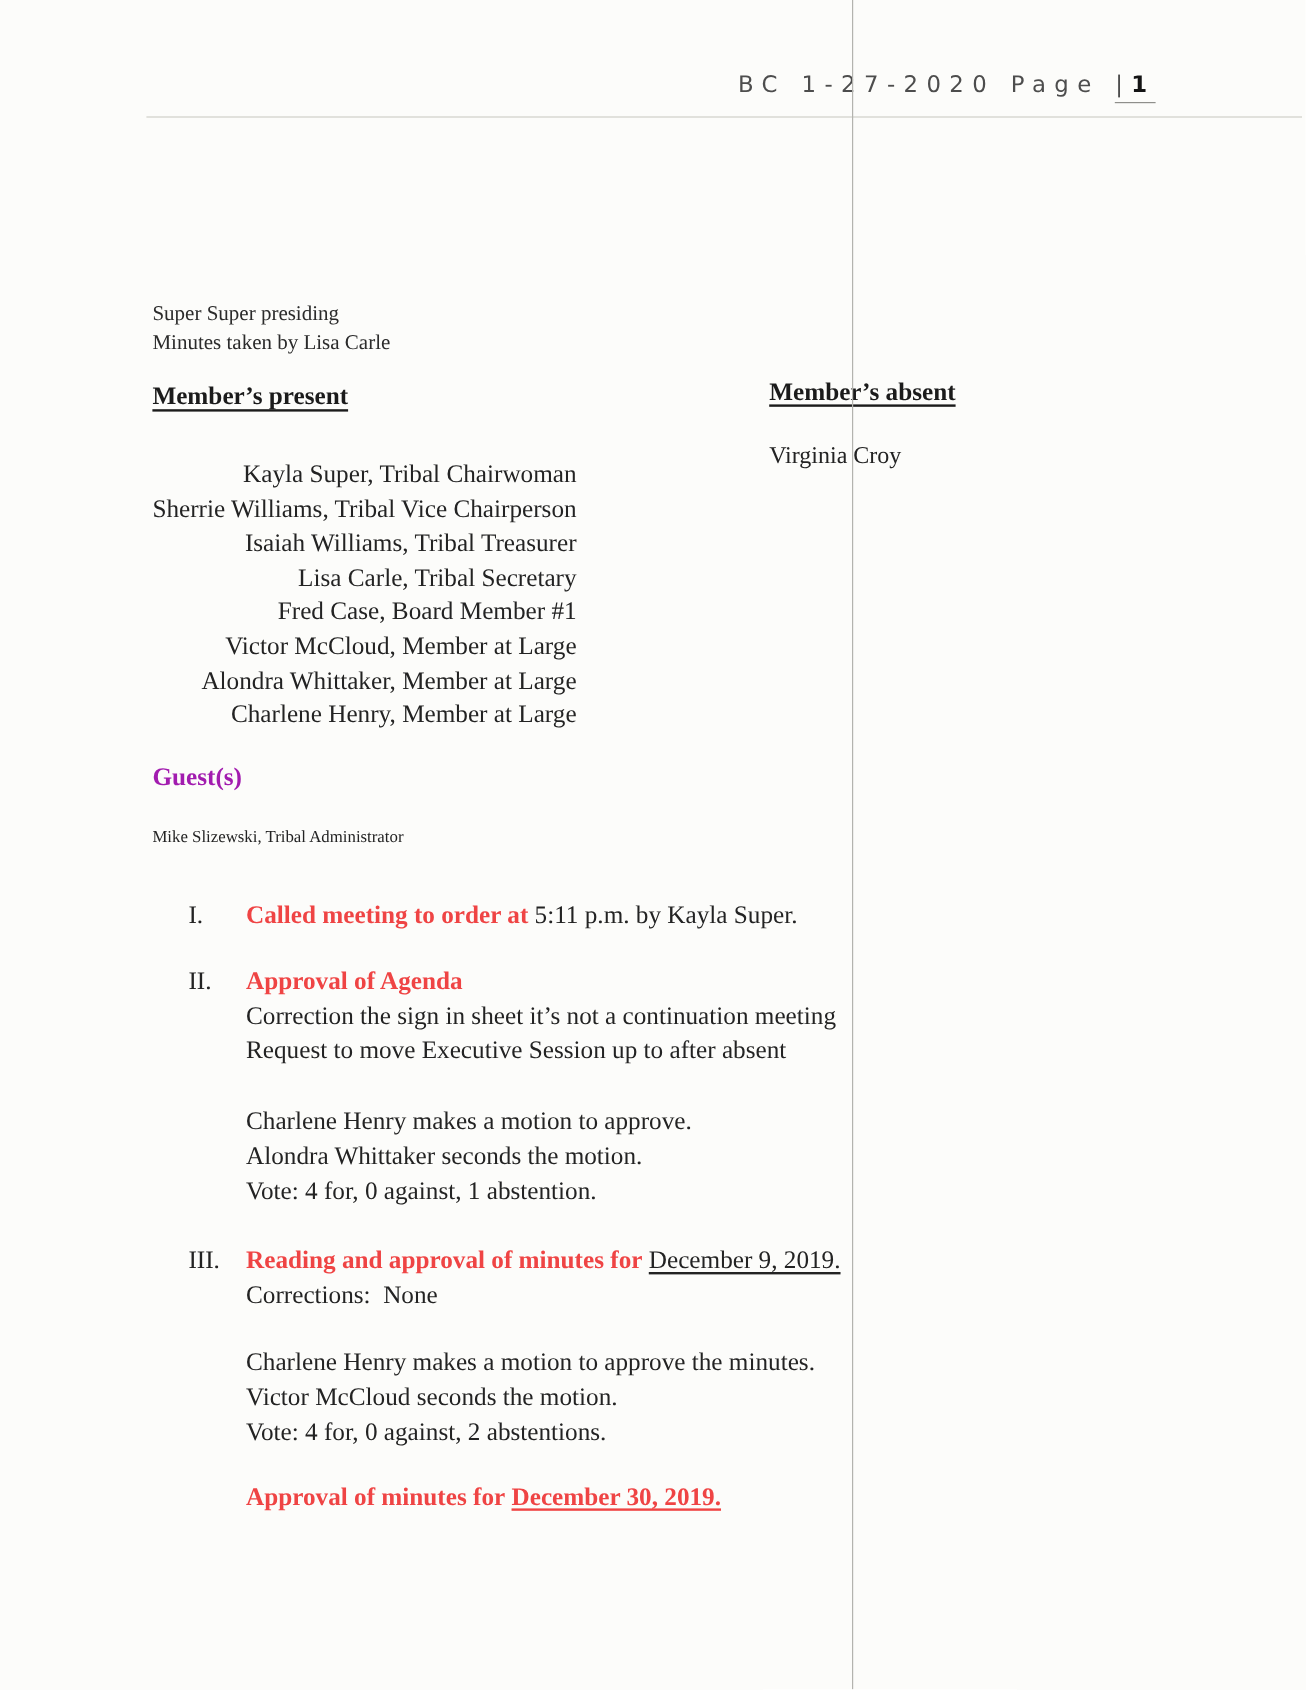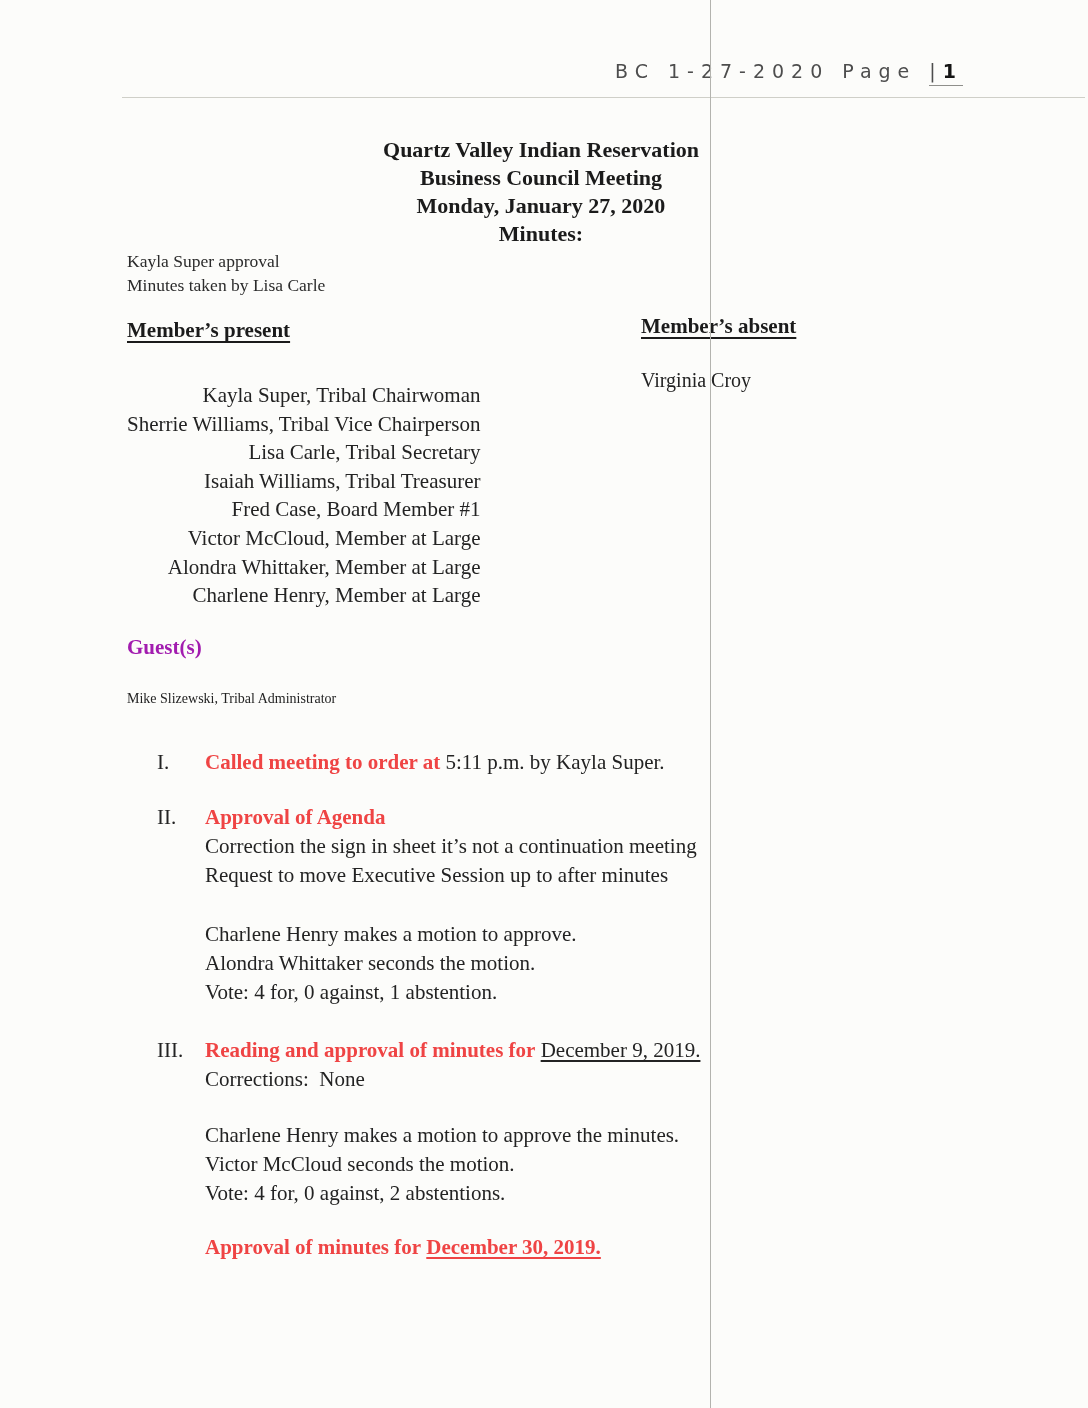--- a/index.html
+++ b/index.html
@@ -150,40 +150,34 @@
 <body>
 
 <div class="page">
 
   <div class="vline"></div>
   <div class="hline"></div>
 
   <div class="page-header"><span>BC 1-27-2020 Page </span><span class="pg-wrap"><span>|</span><span class="num">1</span></span>
   </div>
 
-  <div class="title-block">
-    <div>Quartz Valley Indian Reservation</div>
-    <div>Business Council Meeting</div>
-    <div>Monday, January 27, 2020</div>
-    <div>Minutes:</div>
-  </div>
 
   <div class="presiding">
-    <div>Kayla Super approval</div>
+    <div>Super Super presiding</div>
     <div>Minutes taken by Lisa Carle</div>
   </div>
 
   <div class="col-heading left">Member’s present</div>
   <div class="col-heading right">Member’s absent</div>
 
   <div class="members-list">
     <div>Kayla Super, Tribal Chairwoman</div>
     <div>Sherrie Williams, Tribal Vice Chairperson</div>
+    <div>Isaiah Williams, Tribal Treasurer</div>
     <div>Lisa Carle, Tribal Secretary</div>
-    <div>Isaiah Williams, Tribal Treasurer</div>
     <div>Fred Case, Board Member #1</div>
     <div>Victor McCloud, Member at Large</div>
     <div>Alondra Whittaker, Member at Large</div>
     <div>Charlene Henry, Member at Large</div>
   </div>
 
   <div class="absent-list">
     <div>Virginia Croy</div>
   </div>
 
@@ -193,21 +187,21 @@
   <div class="agenda-item" id="item1">
     <div class="numeral">I.</div>
     <div class="content"><span class="b">Called meeting to order at</span> <span>5:11 p.m. by Kayla Super.</span></div>
   </div>
 
   <div class="agenda-item" id="item2-head">
     <div class="numeral">II.</div>
     <div class="content">
       <div class="b">Approval of Agenda</div>
       <div>Correction the sign in sheet it’s not a continuation meeting</div>
-      <div>Request to move Executive Session up to after minutes</div>
+      <div>Request to move Executive Session up to after absent</div>
     </div>
   </div>
 
   <div class="agenda-block" id="item2-motion">
     <div>Charlene Henry makes a motion to approve.</div>
     <div>Alondra Whittaker seconds the motion.</div>
     <div>Vote: 4 for, 0 against, 1 abstention.</div>
   </div>
 
   <div class="agenda-item" id="item3-head">

